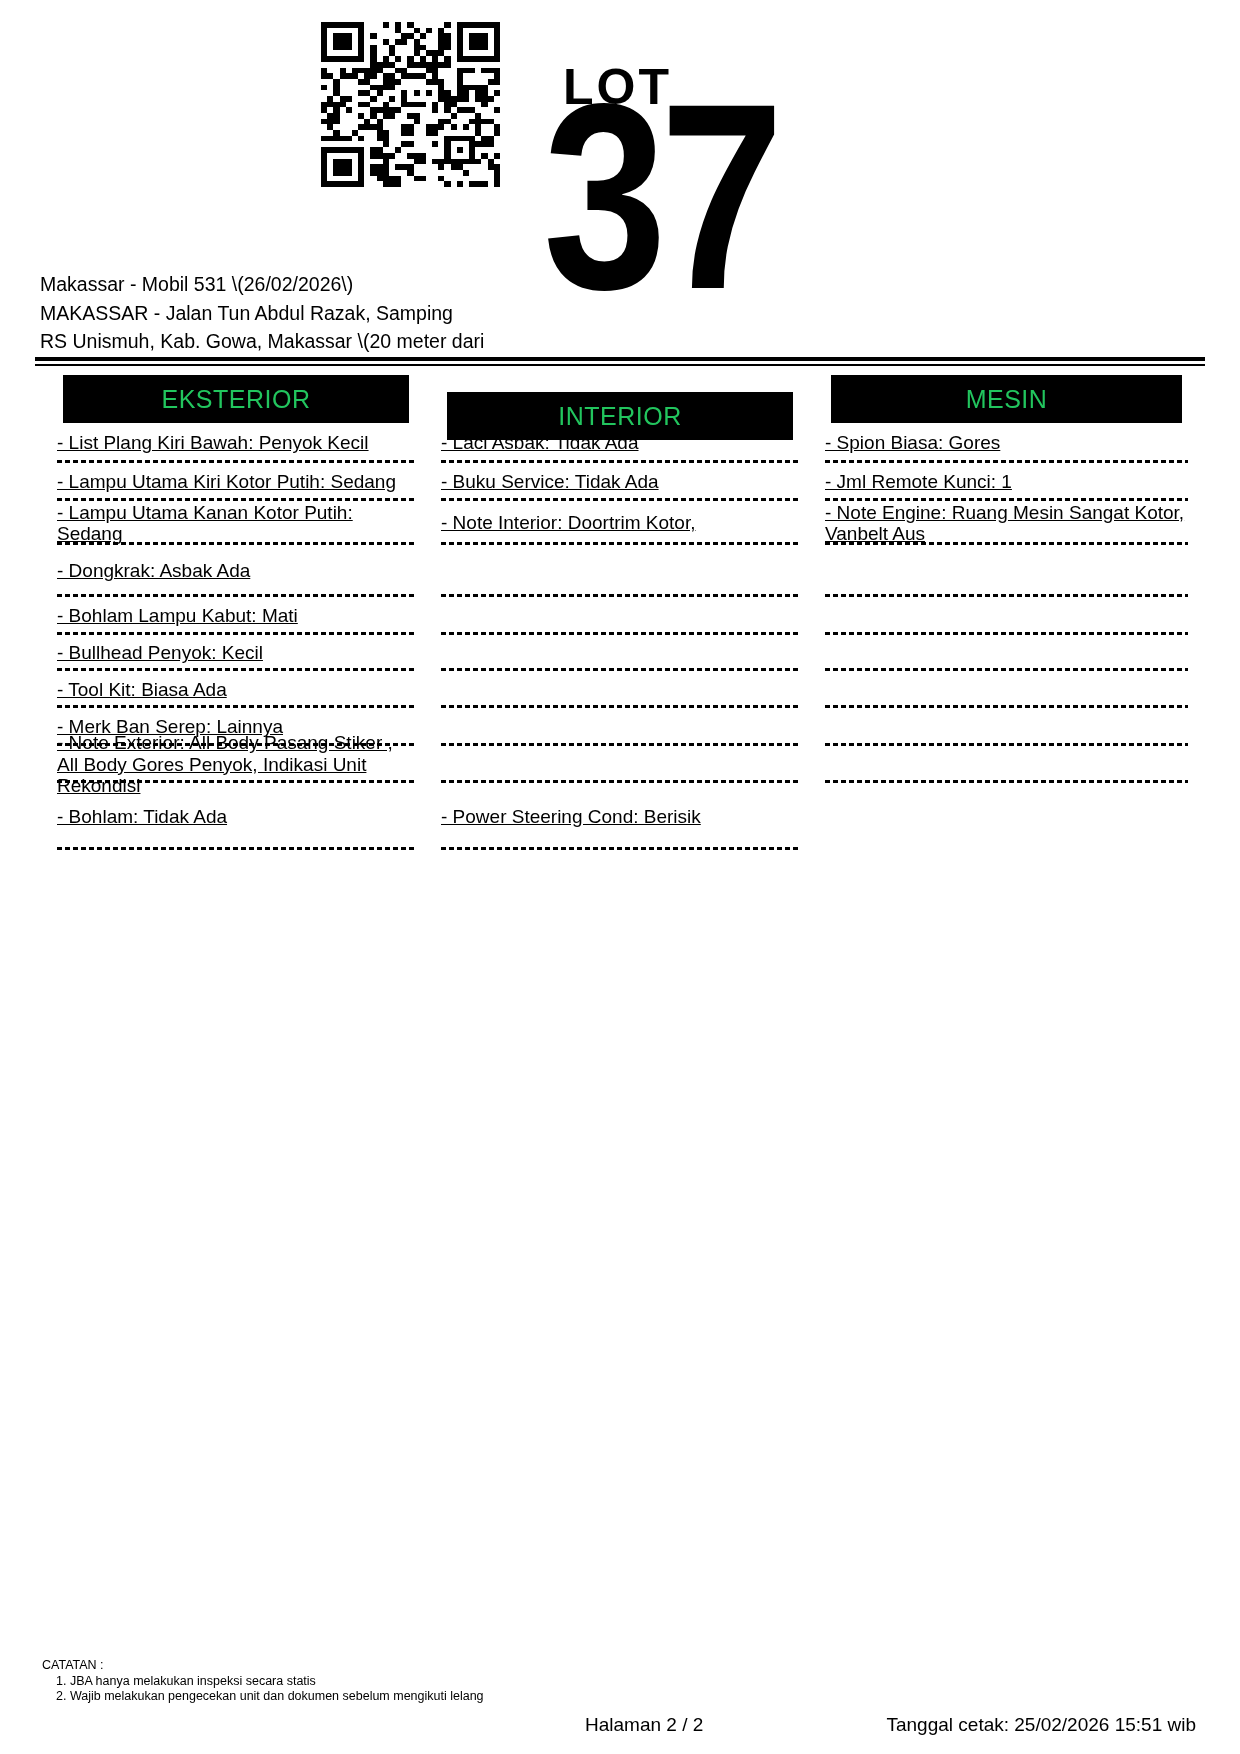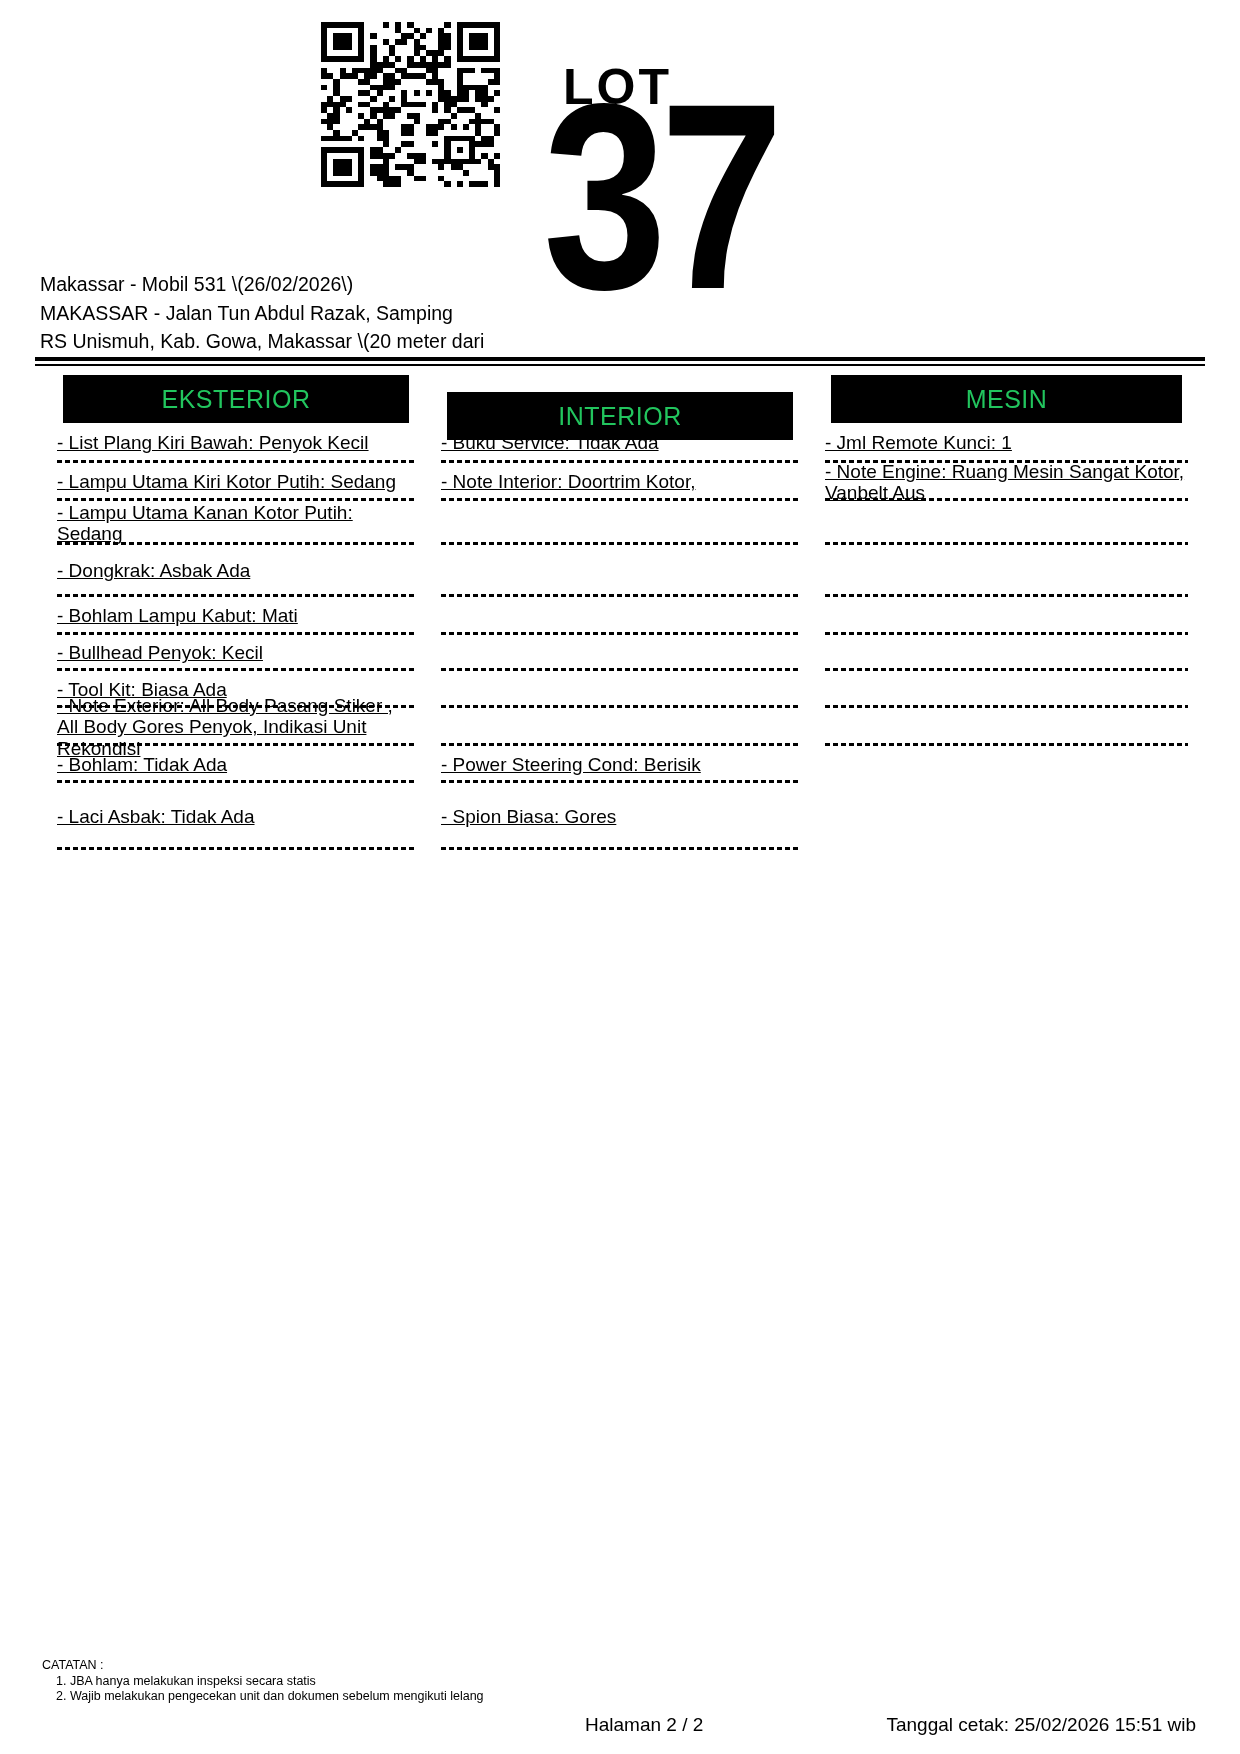--- a/index.html
+++ b/index.html
@@ -419,20 +419,21 @@
 
   <div class="grid">
 
     <div class="cell">- List Plang Kiri Bawah: Penyok Kecil</div>
     <div class="cell">- Lampu Utama Kiri Kotor Putih: Sedang</div>
     <div class="cell">- Lampu Utama Kanan Kotor Putih: Sedang</div>
     <div class="cell">- Dongkrak: Asbak Ada</div>
     <div class="cell">- Bohlam Lampu Kabut: Mati</div>
     <div class="cell">- Bullhead Penyok: Kecil</div>
     <div class="cell">- Tool Kit: Biasa Ada</div>
+    <div class="cell">- Merk Ban Serep: Lainnya</div>
     <div class="cell">- Note Exterior: All Body Pasang Stiker , All Body Gores Penyok, Indikasi Unit Rekondisi</div>
 
     <div class="cell">- Bohlam: Tidak Ada</div>
     <div class="cell">- Laci Asbak: Tidak Ada</div>
     <div class="cell">- Buku Service: Tidak Ada</div>
     <div class="cell">- Note Interior: Doortrim Kotor,</div>
     <div class="cell"></div>
     <div class="cell"></div>
     <div class="cell"></div>
     <div class="cell"></div>

